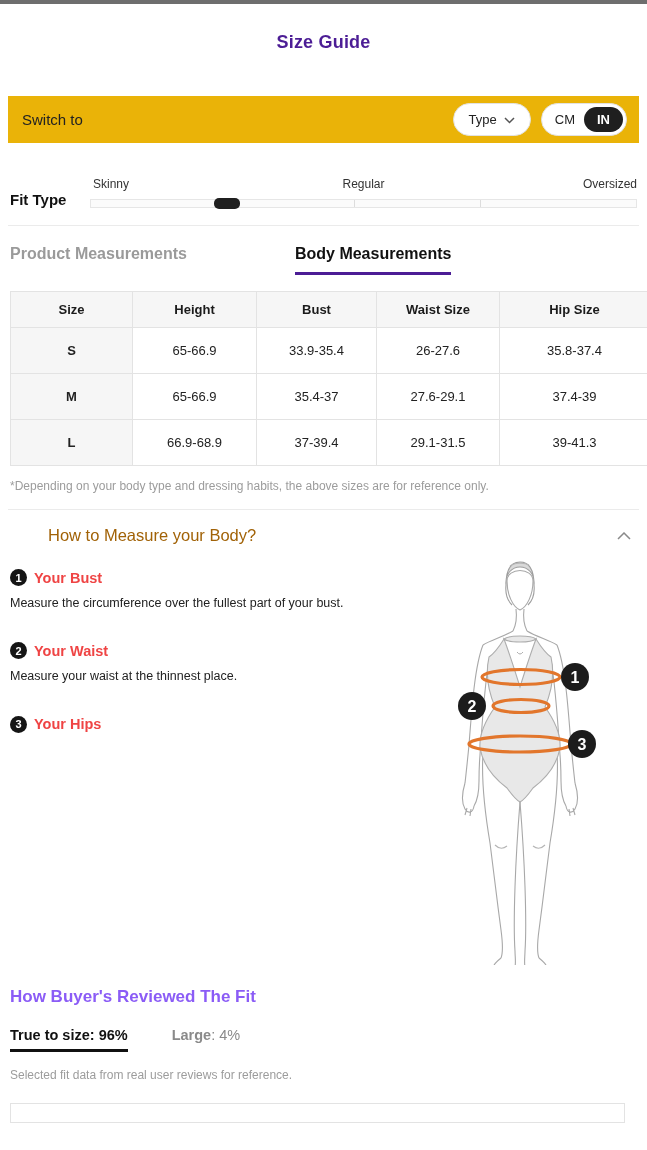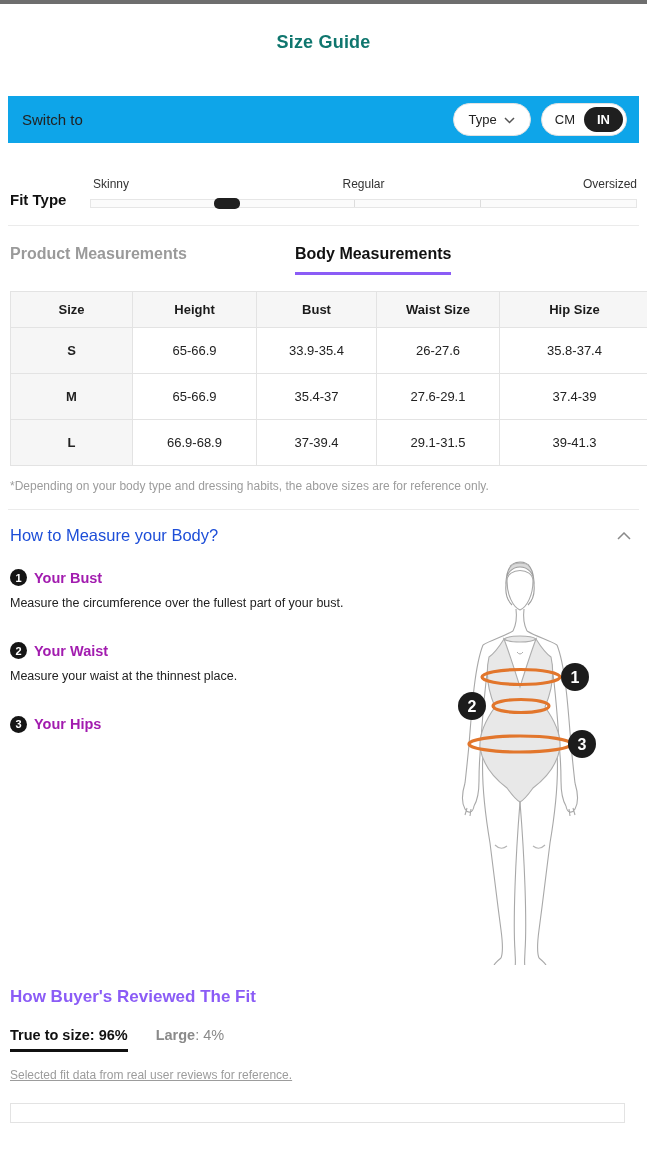--- a/index.html
+++ b/index.html
@@ -1,21 +1,21 @@
 <!DOCTYPE html>
 <html><head>
 <meta charset="utf-8">
 <style>
   * { margin:0; padding:0; box-sizing:border-box; }
   html,body { width:647px; height:1150px; background:#fff; overflow:hidden;
     font-family:"Liberation Sans", sans-serif; color:#222; }
   .top-edge { height:4px; background:#6e6e6e; }
-  .page-title { margin-top:28px; text-align:center; font-size:18px; font-weight:bold; letter-spacing:.2px; color:#0f766e; }
-
-  .switch-bar { margin:43px 8px 0; height:47px; background:#0ea5e9; display:flex; align-items:center; justify-content:space-between; padding:0 12px 0 14px; }
+  .page-title { margin-top:28px; text-align:center; font-size:18px; font-weight:bold; letter-spacing:.2px; color:#4c1d95; }
+
+  .switch-bar { margin:43px 8px 0; height:47px; background:#eab308; display:flex; align-items:center; justify-content:space-between; padding:0 12px 0 14px; }
   .switch-label { font-size:15px; color:#222; }
   .switch-controls { display:flex; align-items:center; gap:10px; }
   .type-btn { display:flex; align-items:center; gap:7px; background:#fff; border:1px solid #e2e2e2; border-radius:18px; padding:8px 15px; font-size:13px; color:#222; cursor:pointer; }
   .unit-toggle { display:flex; align-items:center; gap:9px; background:#fff; border:1px solid #e2e2e2; border-radius:18px; padding:3px 3px 3px 13px; cursor:pointer; }
   .unit-cm { font-size:13px; color:#222; }
   .unit-in { background:#1f1f1f; color:#fff; border-radius:14px; padding:5px 13px; font-size:13px; font-weight:600; }
 
   .fit-row { margin:34px 10px 0; display:flex; align-items:flex-end; }
   .fit-label { width:80px; font-size:15px; font-weight:bold; line-height:16px; color:#111; }
   .slider { flex:1; position:relative; }
@@ -25,48 +25,48 @@
   .slider-labels .lab-right { position:absolute; right:0; top:0; }
   .track { margin-top:6px; height:9px; background:#fbfbfb; border:1px solid #e6e6e6; position:relative; }
   .tick { position:absolute; top:0; bottom:0; width:1px; background:#ddd; }
   .tick.t1 { left:48.2%; } .tick.t2 { left:71.4%; }
   .handle { position:absolute; top:-2px; left:calc(25% - 13px); width:26px; height:11px; background:#1f1f1f; border-radius:5px; cursor:grab; }
 
   .divider { margin:17px 8px 0; border:0; border-top:1px solid #ebebeb; }
 
   .tabs { margin:19px 10px 0; display:flex; gap:108px; }
   .tab { font-size:16px; font-weight:bold; color:#9a9a9a; padding-bottom:9px; cursor:pointer; }
-  .tab.active { color:#111; border-bottom:3px solid #8b5cf6; }
+  .tab.active { color:#111; border-bottom:3px solid #4c1d95; }
 
   table.size-table { margin:16px 10px 0; width:640px; border-collapse:collapse; table-layout:fixed; }
   .size-table th { height:36px; background:#f6f6f6; font-size:13px; font-weight:bold; border:1px solid #e3e3e3; color:#1b1b1b; }
   .size-table td { height:46px; font-size:13px; text-align:center; border:1px solid #e3e3e3; color:#222; }
   .size-table td.size-col { background:#f6f6f6; font-weight:bold; }
 
   .footnote { margin:13px 10px 0; font-size:12px; color:#9c9c9c; }
   .divider2 { margin:16px 8px 0; border:0; border-top:1px solid #ebebeb; }
 
   .measure-header { margin:14px 10px 0; display:flex; justify-content:space-between; align-items:center; }
-  .measure-title { font-size:16.5px; color:#1d4ed8; }
+  .measure-title { font-size:16.5px; color:#a16207;margin-left:38px; }
   .collapse-btn { background:none; border:none; cursor:pointer; padding:4px 6px; }
 
   .measure-body { position:relative; margin:22px 10px 0; height:400px; }
   .measure-item .item-head { display:flex; align-items:center; gap:7px; }
   .num-badge { width:17px; height:17px; border-radius:50%; background:#151515; color:#fff; font-size:11px; font-weight:bold; display:flex; align-items:center; justify-content:center; flex:0 0 17px; }
-  .item-title { font-size:14.5px; font-weight:bold; color:#a21caf; }
+  .item-title { font-size:14.5px; font-weight:bold; color:#ef4444; }
   .item-desc { margin-top:8px; font-size:12.5px; line-height:1.55; color:#222; max-width:340px; }
   .measure-item + .measure-item { margin-top:29px; }
   .figure { position:absolute; left:415px; top:-14px; width:210px; height:410px; }
 
   .review-title { margin:18px 10px 0; font-size:17px; font-weight:bold; color:#8b5cf6; }
-  .fit-stats { margin:20px 10px 0; display:flex; align-items:flex-start; gap:28px; }
+  .fit-stats { margin:20px 10px 0; display:flex; align-items:flex-start; gap:44px; }
   .stat-main { font-size:14.5px; font-weight:bold; color:#111; border-bottom:3px solid #111; padding-bottom:6px; cursor:pointer; }
   .stat-secondary { font-size:14.5px; color:#8a8a8a; cursor:pointer; }
   .stat-secondary .b { font-weight:bold; }
-  .review-note { margin:16px 10px 4px; font-size:12px; color:#9c9c9c;text-decoration:underline; }
+  .review-note { margin:16px 10px 4px; font-size:12px; color:#9c9c9c; }
 
   .bottom-table { margin:21px 10px 0; width:615px; display:flex; border:1px solid #e3e3e3; height:20px; position:relative; }
 </style>
 </head>
 <body>
 
 <div class="top-edge"></div>
 
 <h1 class="page-title">Size Guide</h1>
 

